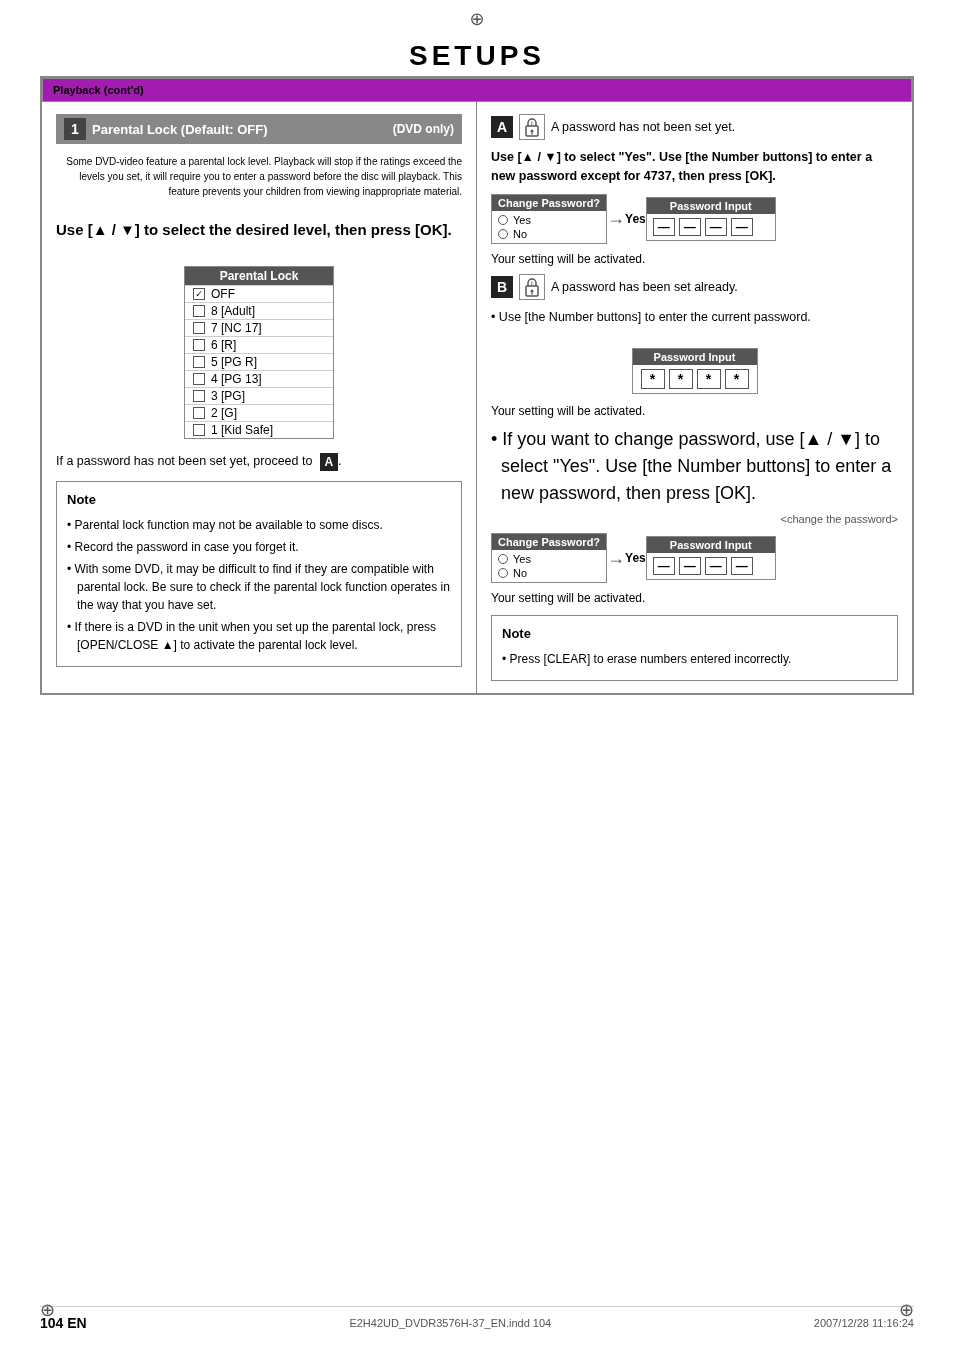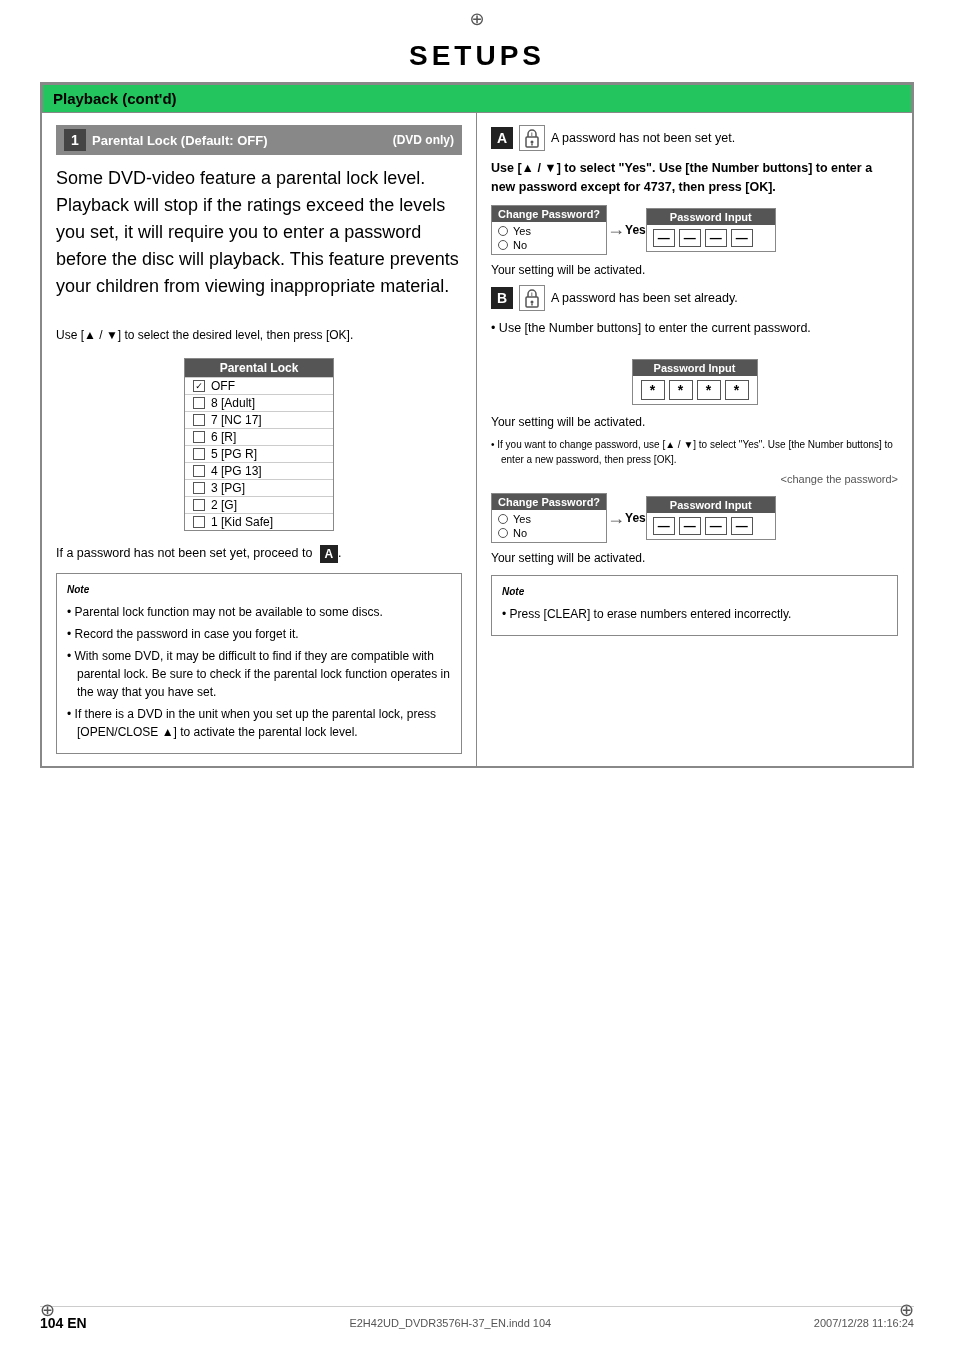--- a/index.html
+++ b/index.html
@@ -29,31 +29,31 @@
     .reg-mark-top { top: 8px; left: 50%; transform: translateX(-50%); }
     .reg-mark-bottom-left { bottom: 30px; left: 40px; }
     .reg-mark-bottom-right { bottom: 30px; right: 40px; }
 
     
     .page-title {
       text-align: center;
       font-size: 28px;
       font-weight: bold;
       letter-spacing: 4px;
-      margin-bottom: 10px;
+      margin-bottom: 4px;
       padding-top: 20px;
     }
 
     
     .section-header {
-      background: #22c55e;
+      background: #a21caf;
       border: 1px solid #888;
       padding: 5px 10px;
       font-weight: bold;
-      font-size: 15px;
+      font-size: 11px;
       margin-bottom: 0;
     }
 
     
     .main-content {
       border: 2px solid #888;
       margin-bottom: 20px;
     }
 
     
@@ -99,29 +99,30 @@
       margin-bottom: 10px;
     }
 
     .step-row .dvd-only {
       margin-left: auto;
       font-size: 12px;
     }
 
     
     .body-text {
-      font-size: 18px;
+      font-size: 10px;
       line-height: 1.5;
-      margin-bottom: 28px;
+      margin-bottom: 22px;
+      text-align: right;
     }
 
     .instruction-bold {
-      font-weight: normal;
-      font-size: 12px;
-      margin-bottom: 8px;
+      font-weight: bold;
+      font-size: 15px;
+      margin-bottom: 20px;
     }
 
     
     .parental-lock-box {
       border: 1px solid #888;
       display: inline-block;
       margin: 8px auto;
       min-width: 150px;
     }
 
@@ -173,23 +174,22 @@
     
     .note-box {
       border: 1px solid #888;
       padding: 8px 10px;
       margin-top: 10px;
       font-size: 12px;
       line-height: 1.5;
     }
 
     .note-title {
-      font-style: italic;
-      font-weight: bold;
-      font-size: 10px;
+      font-weight: bold;
+      font-size: 13px;
       margin-bottom: 6px;
     }
 
     .note-item {
       margin-bottom: 4px;
       padding-left: 10px;
       text-indent: -10px;
     }
 
     
@@ -563,21 +563,21 @@
               <div class="pwd-star-slot">*</div>
               <div class="pwd-star-slot">*</div>
               <div class="pwd-star-slot">*</div>
               <div class="pwd-star-slot">*</div>
             </div>
           </div>
         </div>
 
         <p class="activated-text">Your setting will be activated.</p>
 
-        <p class="bullet-text" style="font-size:10px; line-height:1.5; margin-bottom:6px;">
+        <p class="bullet-text" style="font-size:18px; line-height:1.5; margin-bottom:6px;">
           <span>• If you want to change password, use [▲ / ▼] to select "Yes". Use [the Number buttons] to enter a new password, then press [OK].</span>
         </p>
 
         <p class="change-pwd-label">&lt;change the password&gt;</p>
 
         <div class="password-diagram">
           <div class="change-pwd-box">
             <div class="cpb-header">Change Password?</div>
             <div class="cpb-rows">
               <div class="cpb-option-row">

